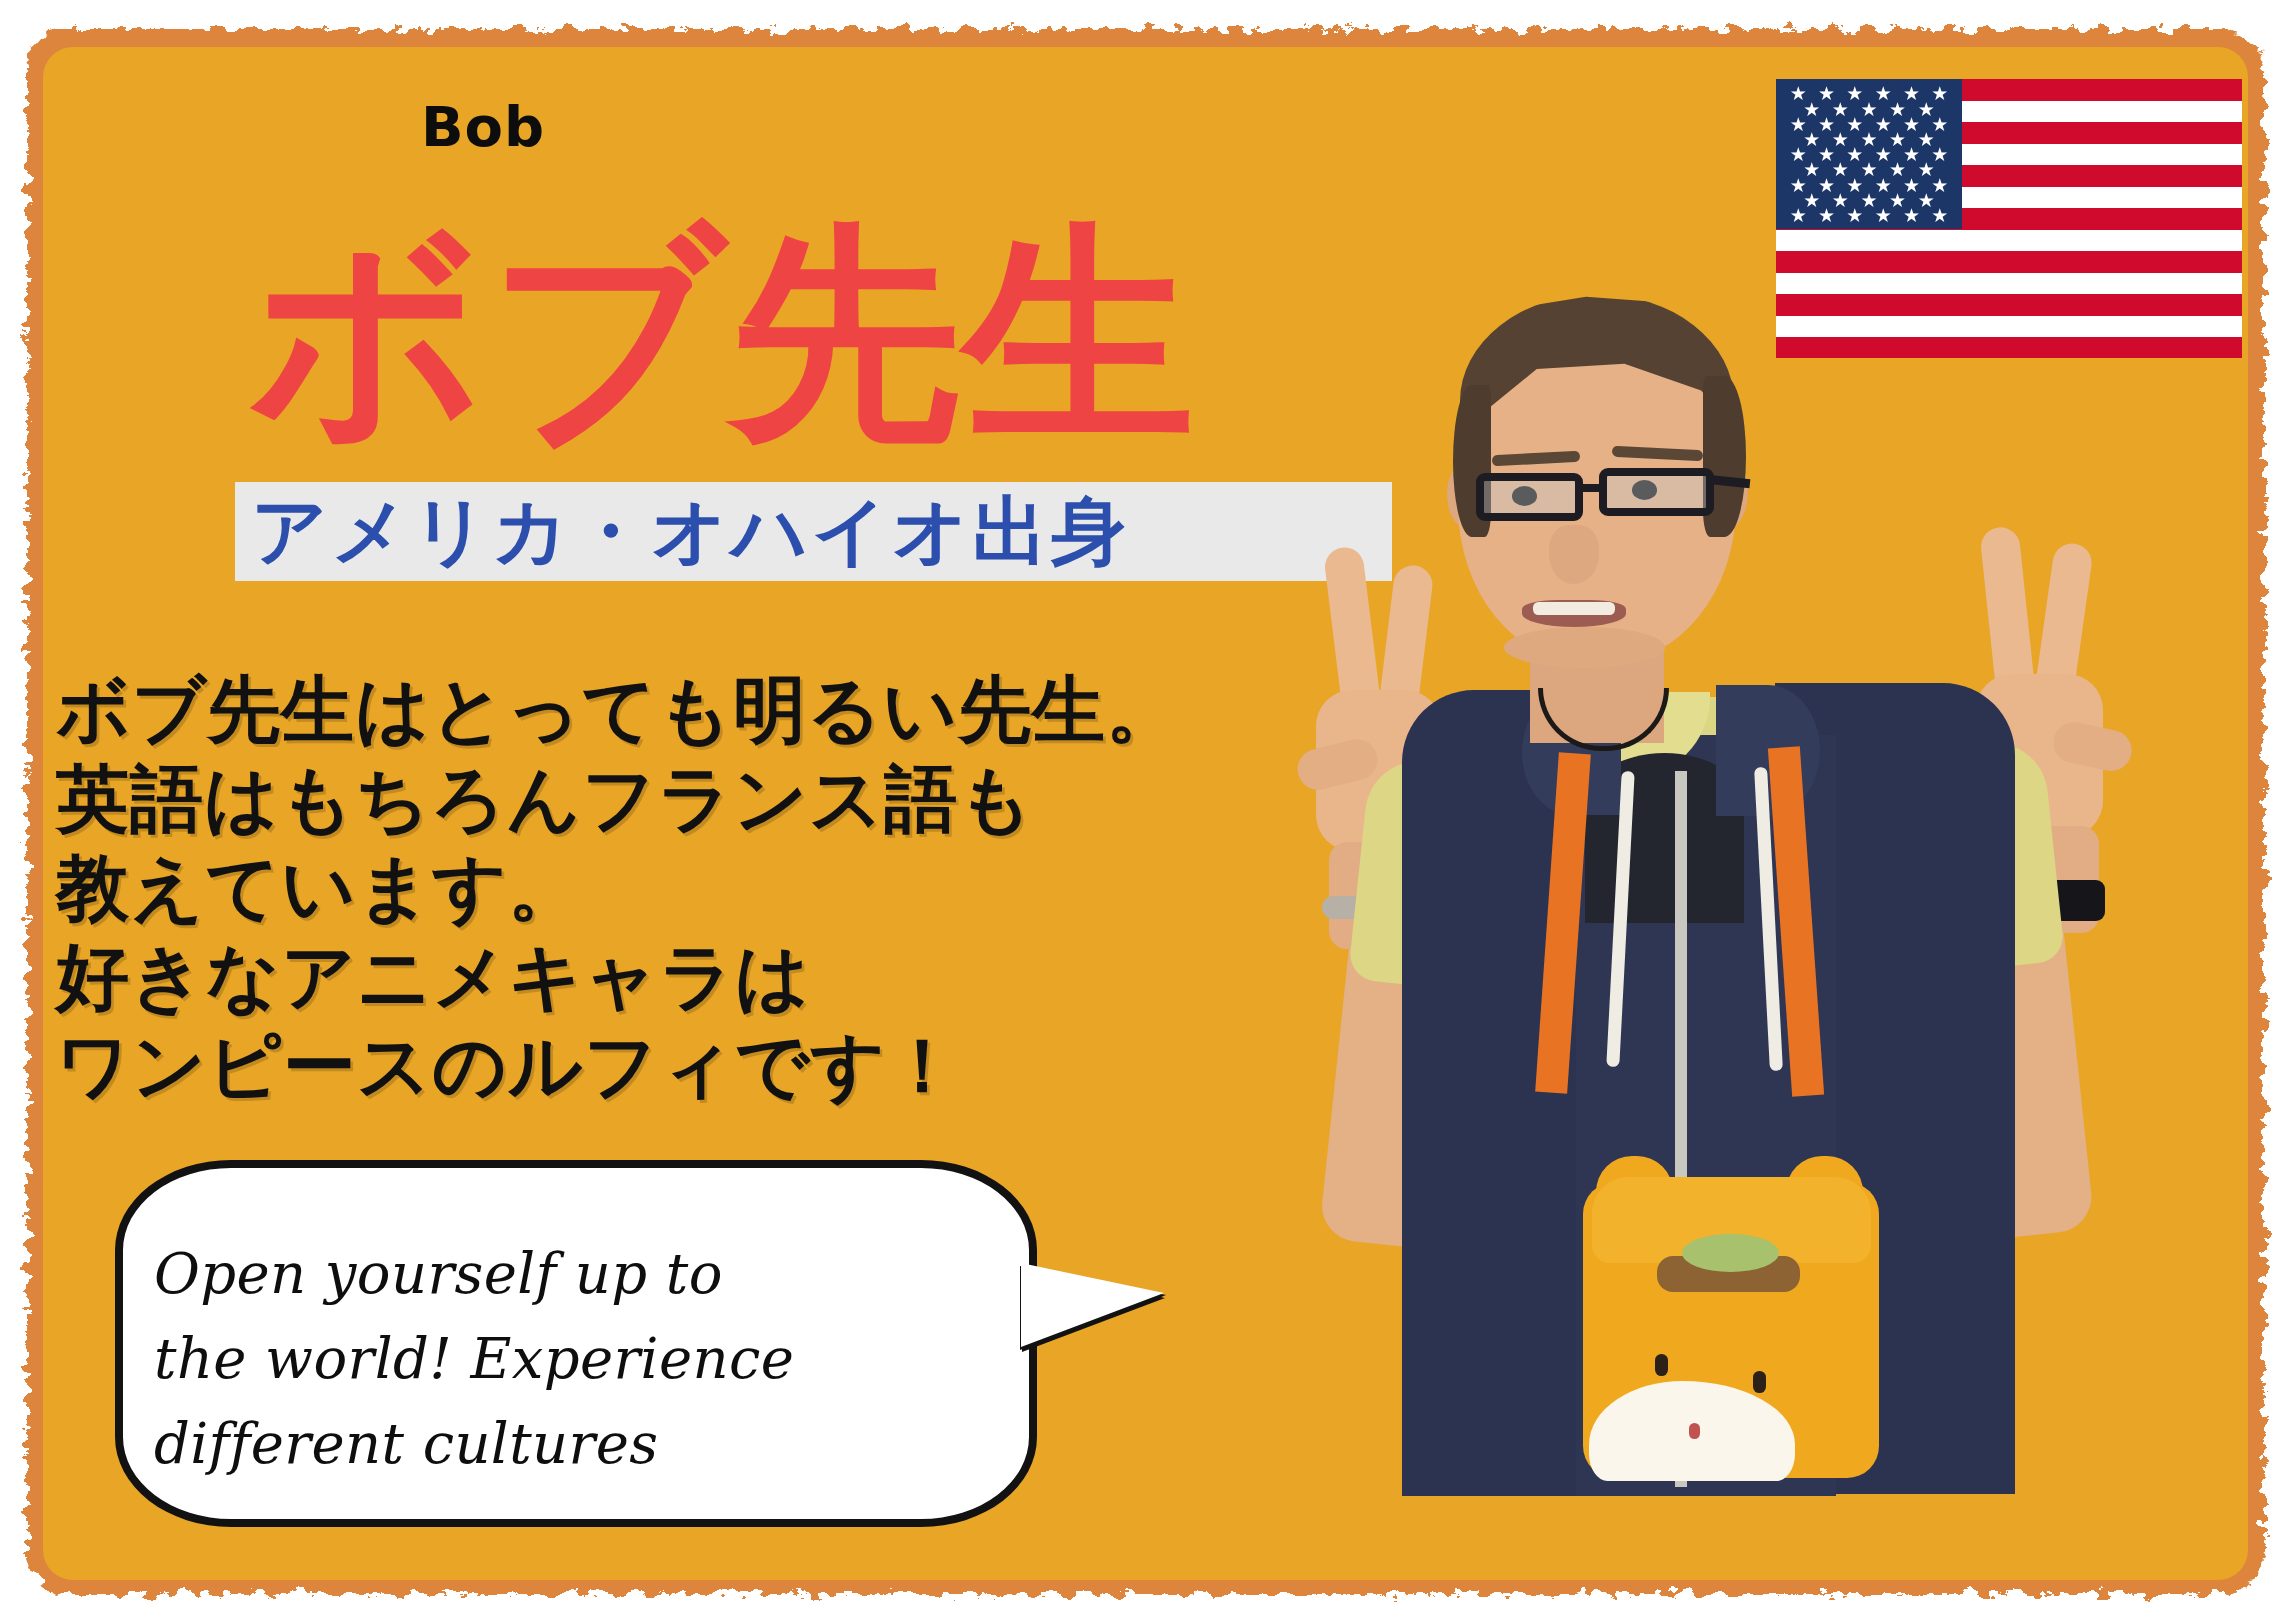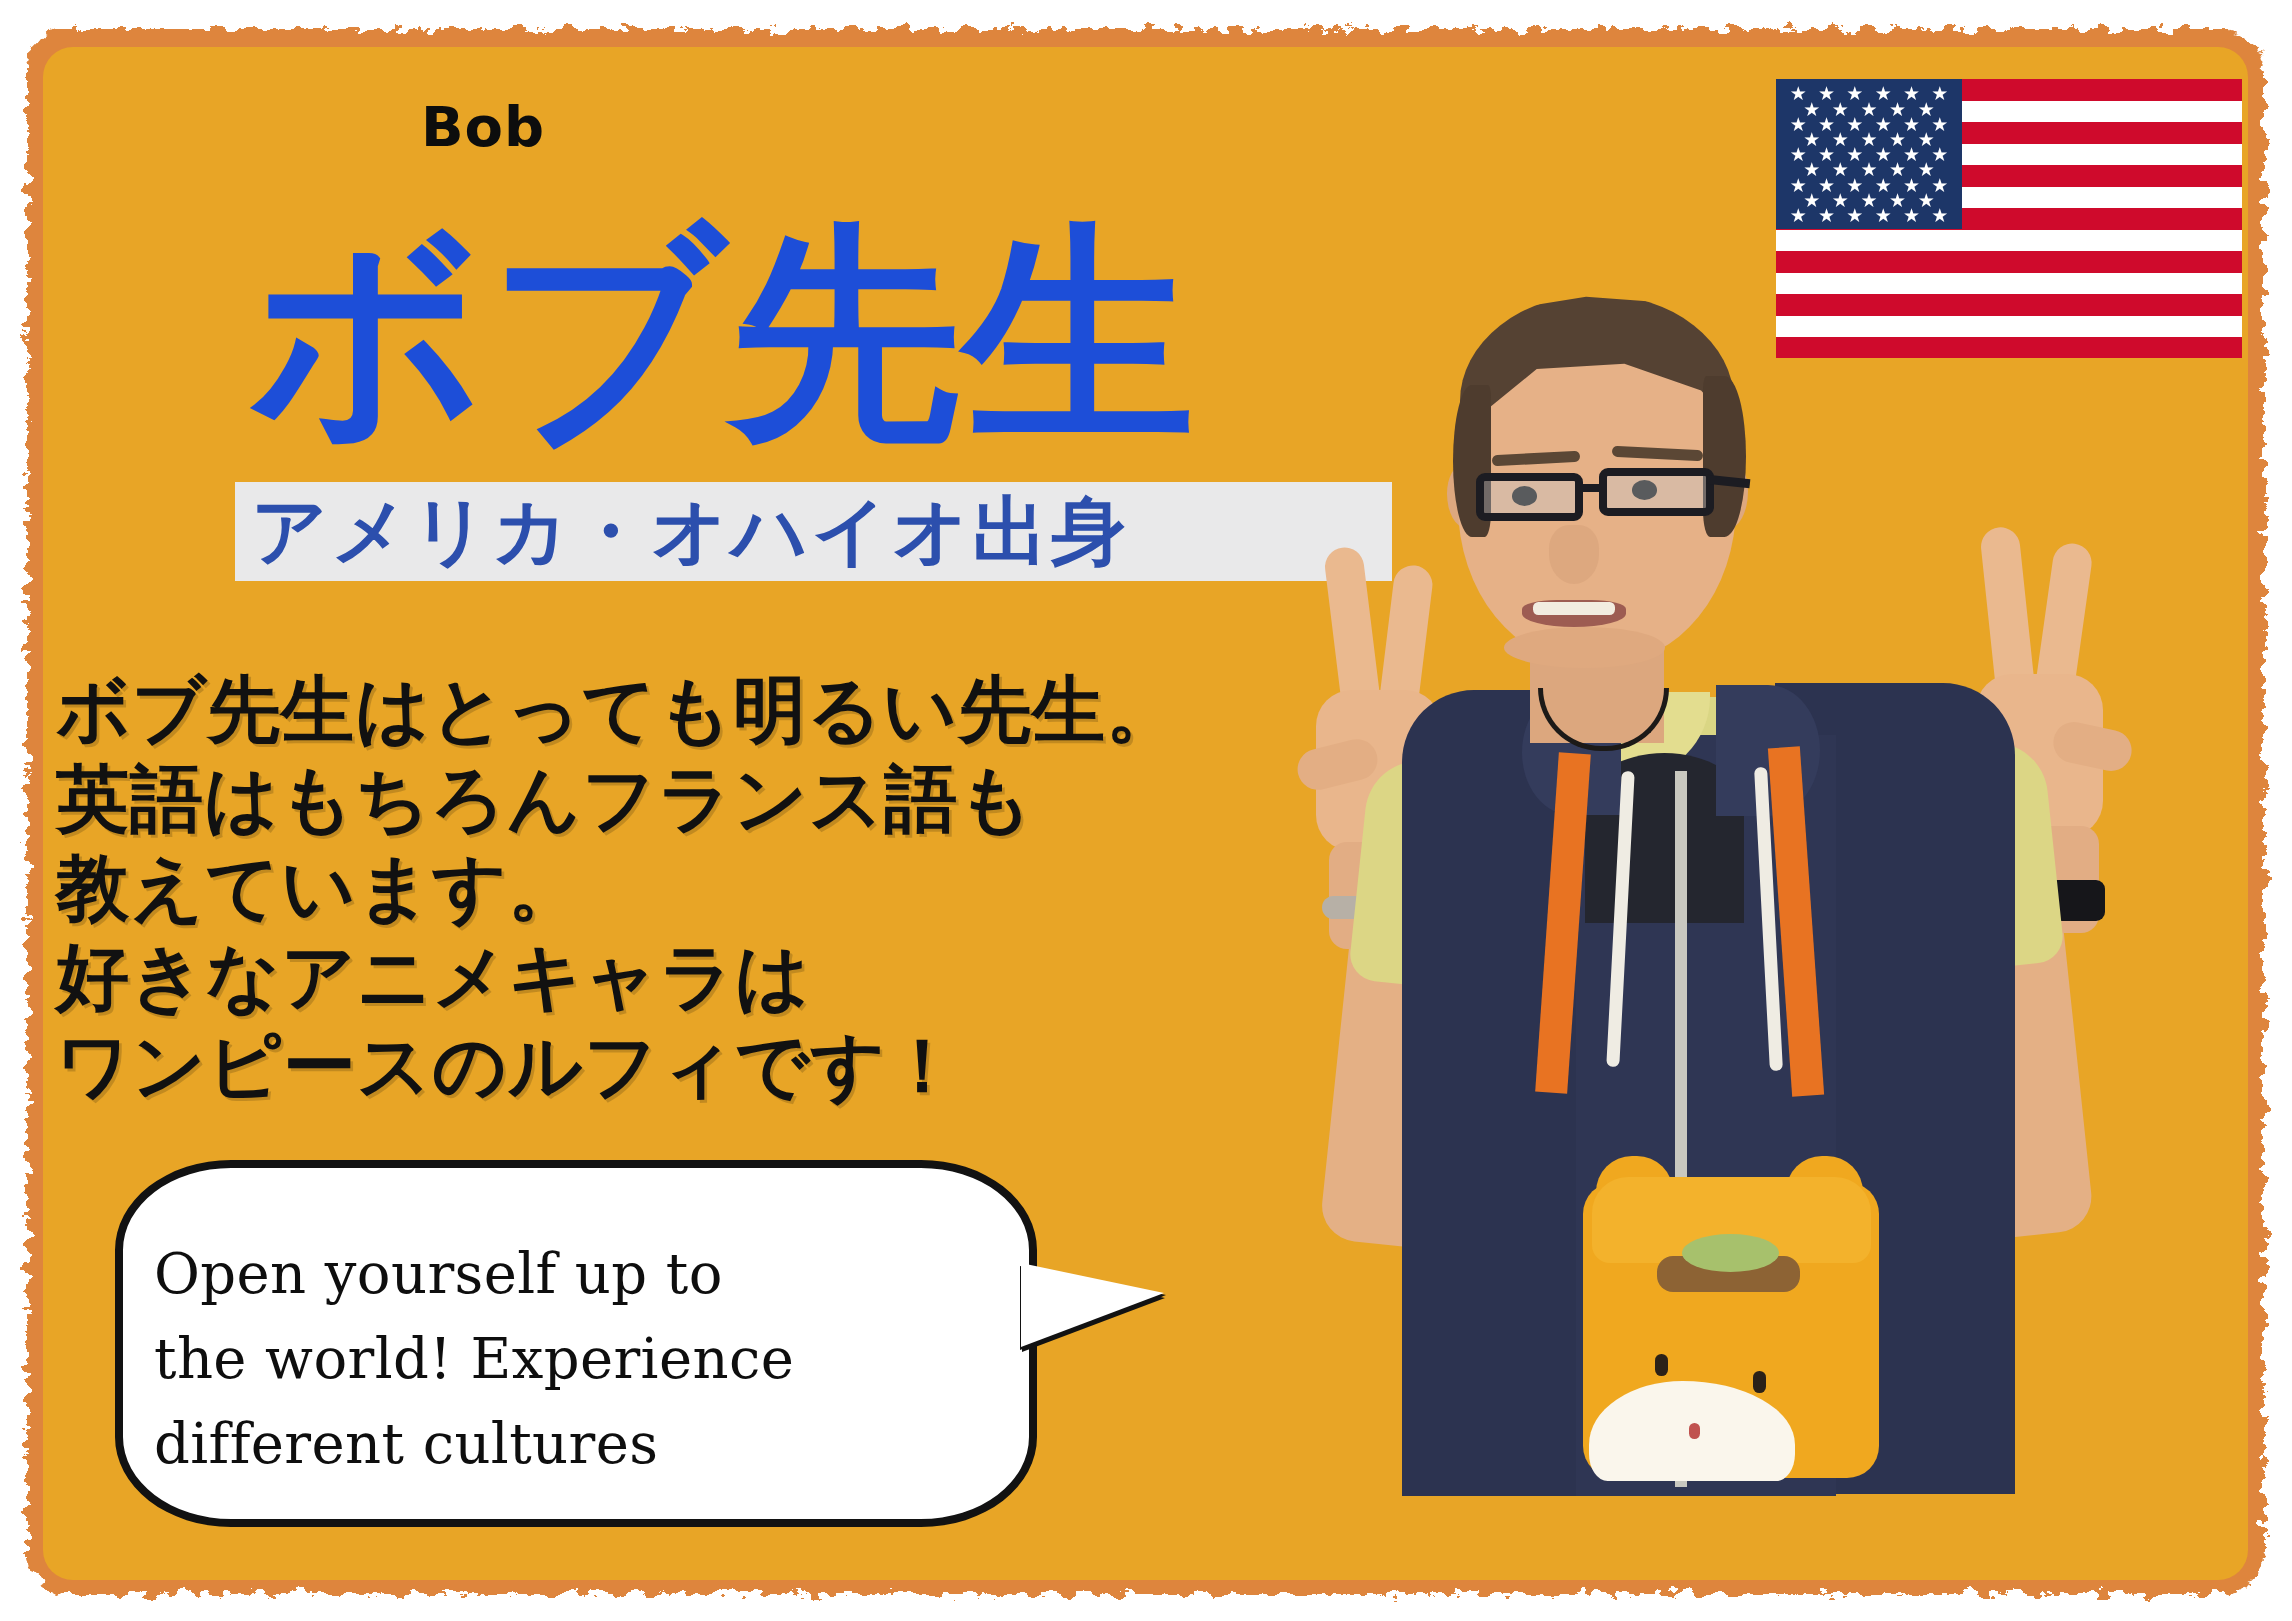--- a/index.html
+++ b/index.html
@@ -48,21 +48,21 @@
     letter-spacing: 0.9px;
     line-height: 1;
   }
 
   #main-title {
     position: absolute;
     left: 249px; top: 215px;
     font-family: "DejaVu Sans", sans-serif;
     font-size: 231px;
     font-weight: 700;
-    color: #1d4ed8;
+    color: #ef4444;
     line-height: 1.04;
     letter-spacing: 3.6px;
     white-space: nowrap;
   }
 
   #origin-band {
     position: absolute;
     left: 235px; top: 482px;
     width: 1157px; height: 99px;
     background: #e9e9ea;
@@ -231,20 +231,21 @@
     border-bottom: 54px solid transparent;
     border-left: 143px solid #ffffff;
     z-index: 9;
     filter: drop-shadow(2.7px 2.7px 0 #121212) drop-shadow(-0.9px 3.6px 0 #121212);
   }
   #speech-text {
     position: absolute;
     left: 154px; top: 1231px;
     width: 788px;
     font-family: "DejaVu Serif", serif;
+    font-style: italic;
     font-size: 56px;
     line-height: 1.52;
     color: #0e0e0e;
     letter-spacing: 0.4px;
     white-space: pre-line;
     z-index: 10;
   }
 </style>
 </head>
 <body>

